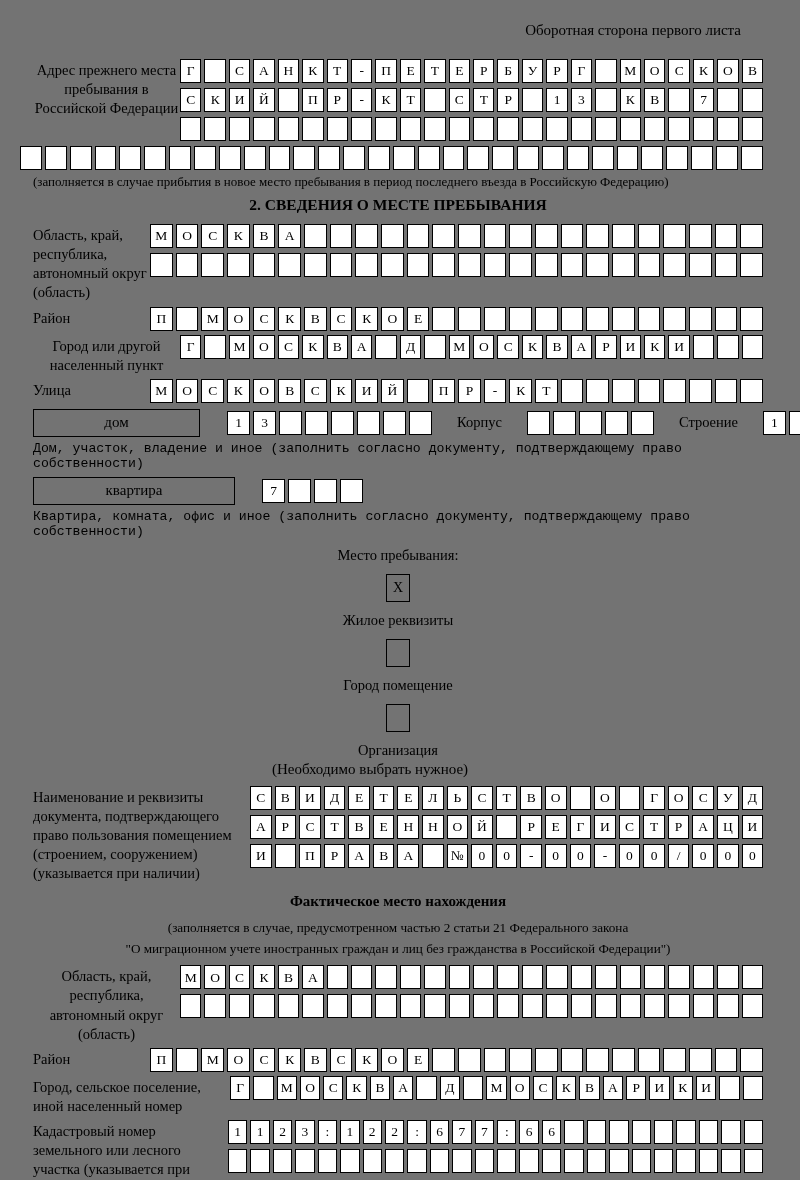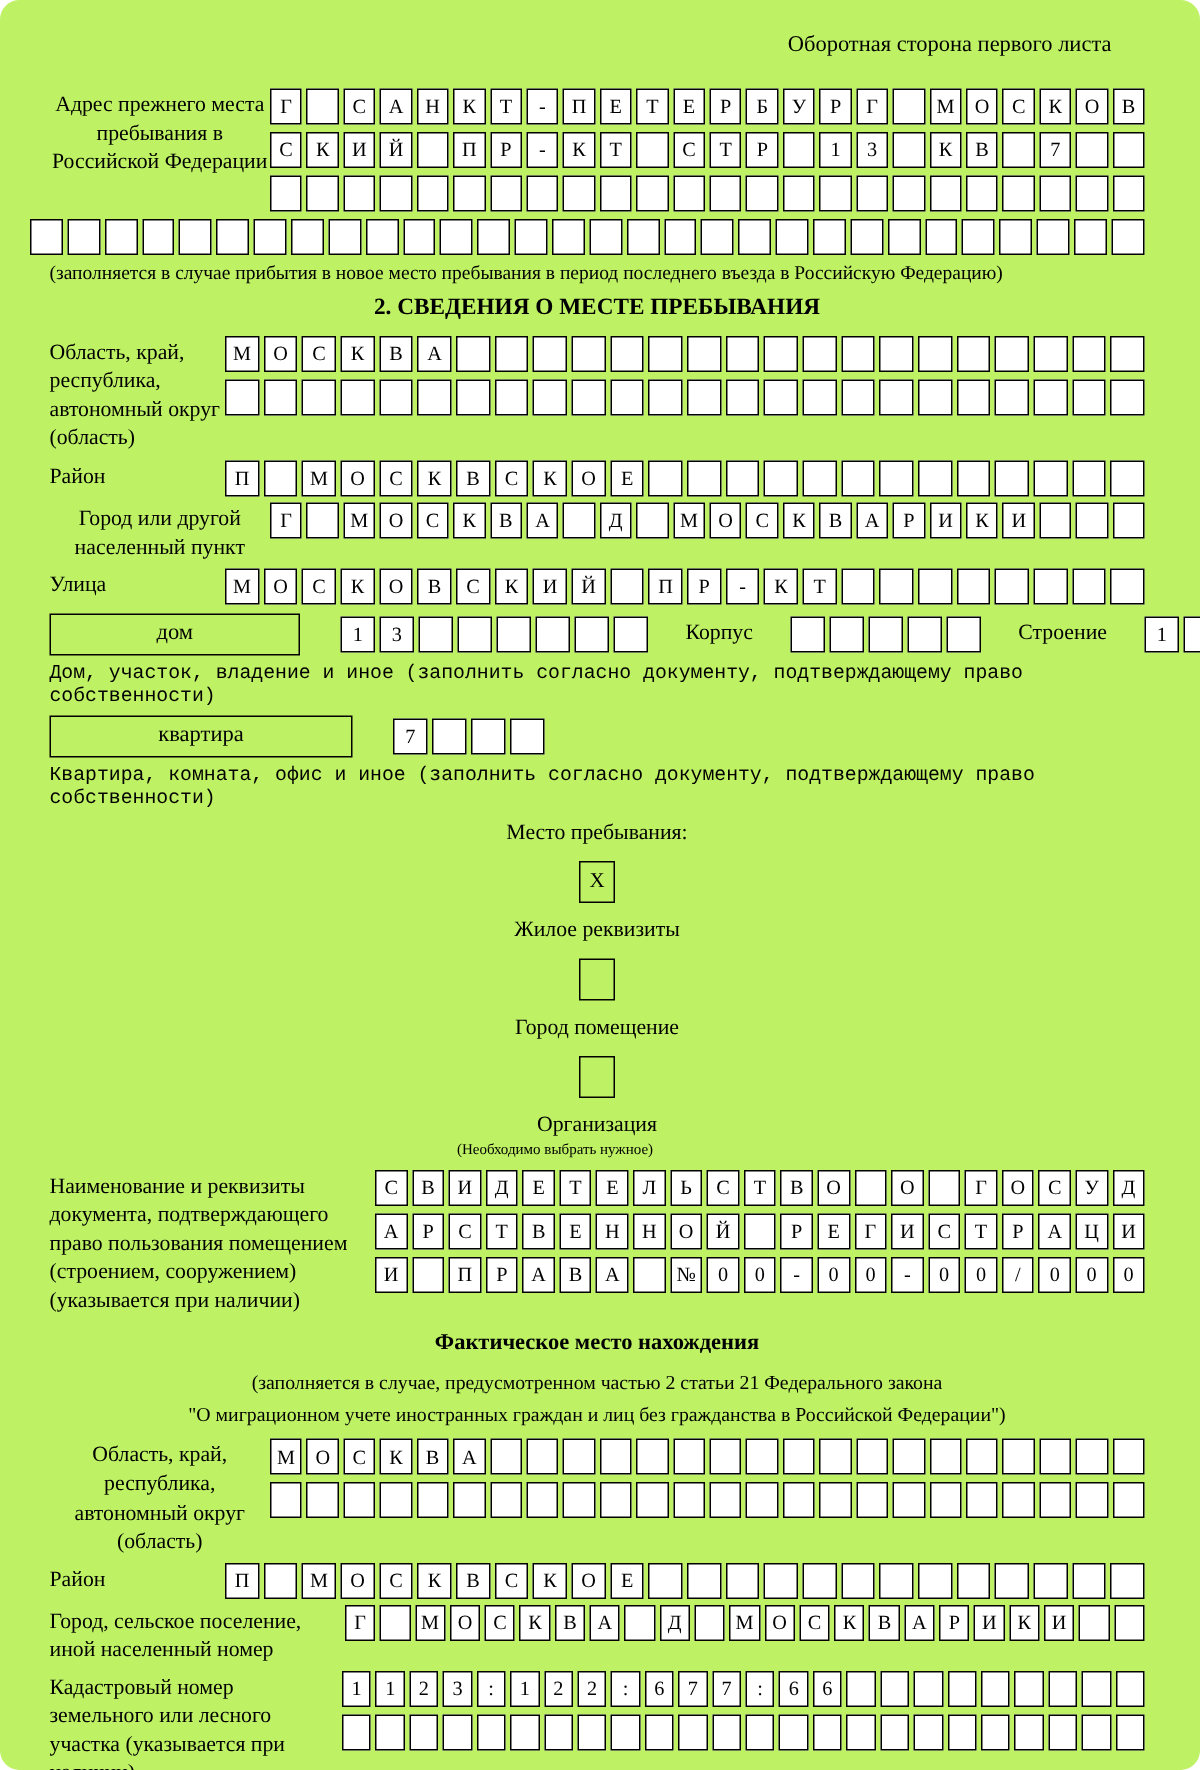--- a/index.html
+++ b/index.html
@@ -1,19 +1,19 @@
 <!DOCTYPE html>
 <html><head>
 <meta charset="utf-8">
 <style>
   html,body{margin:0;padding:0;background:#fff;}
   .page{
     position:relative;width:800px;height:1180px;box-sizing:border-box;
-    padding:18px 37px 0 33px;background:#bef264;color:#000;
-    font-family:"Liberation Serif","DejaVu Serif",serif;overflow:hidden;border-radius:13px;
+    padding:18px 37px 0 33px;background:#737373;color:#000;
+    font-family:"Liberation Serif","DejaVu Serif",serif;overflow:hidden;
   }
   .header-note{text-align:right;font-size:15px;margin:4px 22px 20px 0;}
   .field{display:flex;margin-bottom:4px;}
   .flabel{flex-shrink:0;font-size:14.5px;line-height:1.32;padding-top:2px;}
   .w147{width:147px;text-align:center;}.w117{width:117px;}.w197{width:197px;}.w195{width:195px;}.w217{width:217px;}
   .fcells{flex:1;display:flex;flex-direction:column;gap:5px;}
   .cellrow{display:flex;gap:3px;height:24px;}
   .cell{
     flex:1;border:1.6px solid #000;background:#fff;
     display:flex;align-items:center;justify-content:center;
@@ -24,21 +24,21 @@
   .center-note{text-align:left;font-size:13px;margin:2px 0 6px;}
   .sec-title{text-align:center;font-size:15.5px;font-weight:bold;margin:4px 0 10px;}
   .inline-row{display:flex;align-items:center;gap:19px;margin:6px 0 4px;}
   .wide-box{border:1.6px solid #000;height:26px;display:flex;align-items:center;justify-content:center;font-size:15px;flex-shrink:0;}
   .wb165{width:165px;margin-right:8px;}
   .wb200{width:200px;margin-right:8px;}
   .inline-label{font-size:14.5px;padding:0 6px;white-space:nowrap;}
   .left-note{font-size:13.2px;margin:2px 0 6px;font-family:Liberation Mono, monospace;}
   .check-row{display:flex;align-items:center;gap:10px;margin:8px 0 2px;font-size:14.5px;flex-direction:column;}
   .checkbox{width:22px;height:26px;border:1.6px solid #000;display:inline-flex;align-items:center;justify-content:center;font-size:14px;flex-shrink:0;}
-  .choose-note{font-size:10px;margin:2px 0 8px 232px;width:210px;text-align:center;}
+  .choose-note{font-size:15px;margin:2px 0 8px 232px;width:210px;text-align:center;}
   .sub-title{text-align:center;font-size:15px;font-weight:bold;margin:10px 0 8px;}
   .sub-note{text-align:center;font-size:13.2px;line-height:1.55;margin-bottom:6px;}
   .mark-wrap{margin-left:360px;margin-top:10px;width:372px;}
   .mark-box{width:366px;height:160px;border:1.8px solid #000;background:#fff;}
   .mark-caption{width:372px;text-align:center;font-size:13.4px;line-height:1.5;margin-top:6px;}
 </style>
 </head>
 <body>
 
 <div class="page">

